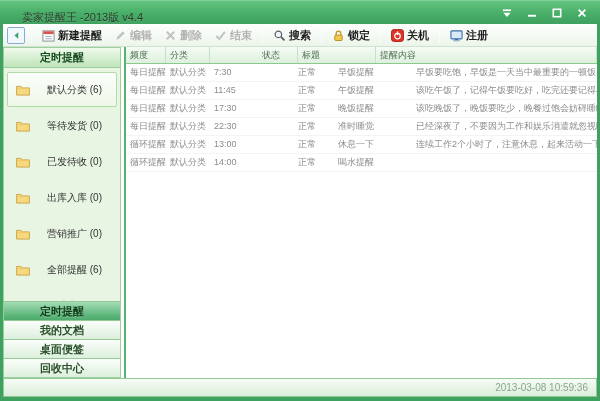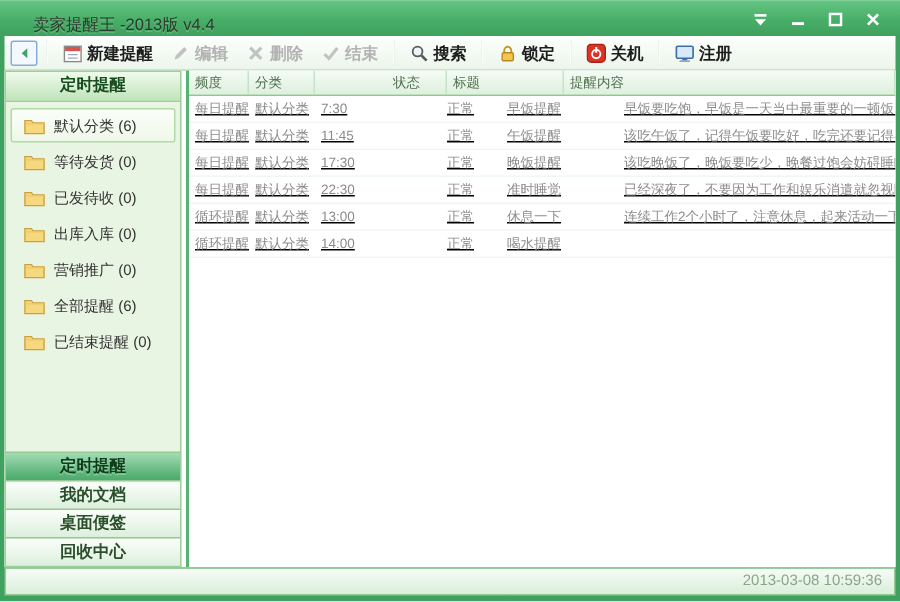--- a/index.html
+++ b/index.html
@@ -57,22 +57,22 @@
     background:#e9f5e3;border:1px solid #9ccf9c;
   }
   .sb-header{
     height:20px;line-height:19px;text-align:center;
     font-size:11px;font-weight:bold;color:#174d1f;
     background:linear-gradient(#f0faec,#bfe4ba);
     border-bottom:1px solid #9ccf9c;
   }
   .cat-list{padding-top:3px;}
   .cat{
-    height:23px;margin:1px 3px;padding-left:8px;
-    display:flex;align-items:center;gap:6px;
+    height:35px;margin:1px 3px;padding-left:8px;
+    display:flex;align-items:center;gap:17px;
     font-size:10px;color:#333;cursor:pointer;border:1px solid transparent;border-radius:2px;
     white-space:nowrap;overflow:hidden;
   }
   .cat.selected{background:linear-gradient(#fbfefa,#eef8e8);border-color:#b2dba7;}
   .cat .icon{display:inline-flex;}
   .cat svg{width:14px;height:12px;display:block;}
   .bottom-nav{position:absolute;left:0;right:0;bottom:0;}
   .nav-item{
     height:19px;line-height:18px;text-align:center;
     font-size:11px;font-weight:bold;color:#2a4f2a;
@@ -87,21 +87,21 @@
   .table-panel{
     position:absolute;left:124px;top:47px;right:3px;bottom:23px;
     background:#fff;border-left:2px solid #57b373;overflow:hidden;
   }
   .thead{display:flex;height:17px;background:linear-gradient(#f5fbf5,#def0de);border-bottom:1px solid #8cc98c;}
   .th{
     flex:none;padding-left:4px;line-height:16px;
     font-size:9px;color:#4e6e4e;border-right:1px solid #c6e2c6;
     white-space:nowrap;overflow:hidden;cursor:default;
   }
-  .tr{display:flex;height:18px;border-bottom:1px solid #f0f6f0;cursor:default;text-decoration:underline;}
+  .tr{display:flex;height:18px;border-bottom:1px solid #f0f6f0;cursor:default;}
   .td{
     flex:none;padding-left:4px;line-height:17px;
     font-size:9px;color:#8c8c8c;white-space:nowrap;overflow:hidden;
   }
   
   .statusbar{
     position:absolute;left:3px;right:3px;bottom:4px;height:19px;
     background:linear-gradient(#f7fcf7,#daeeda);
     border:1px solid #94c994;
     font-size:10px;color:#8aa48a;line-height:17px;

